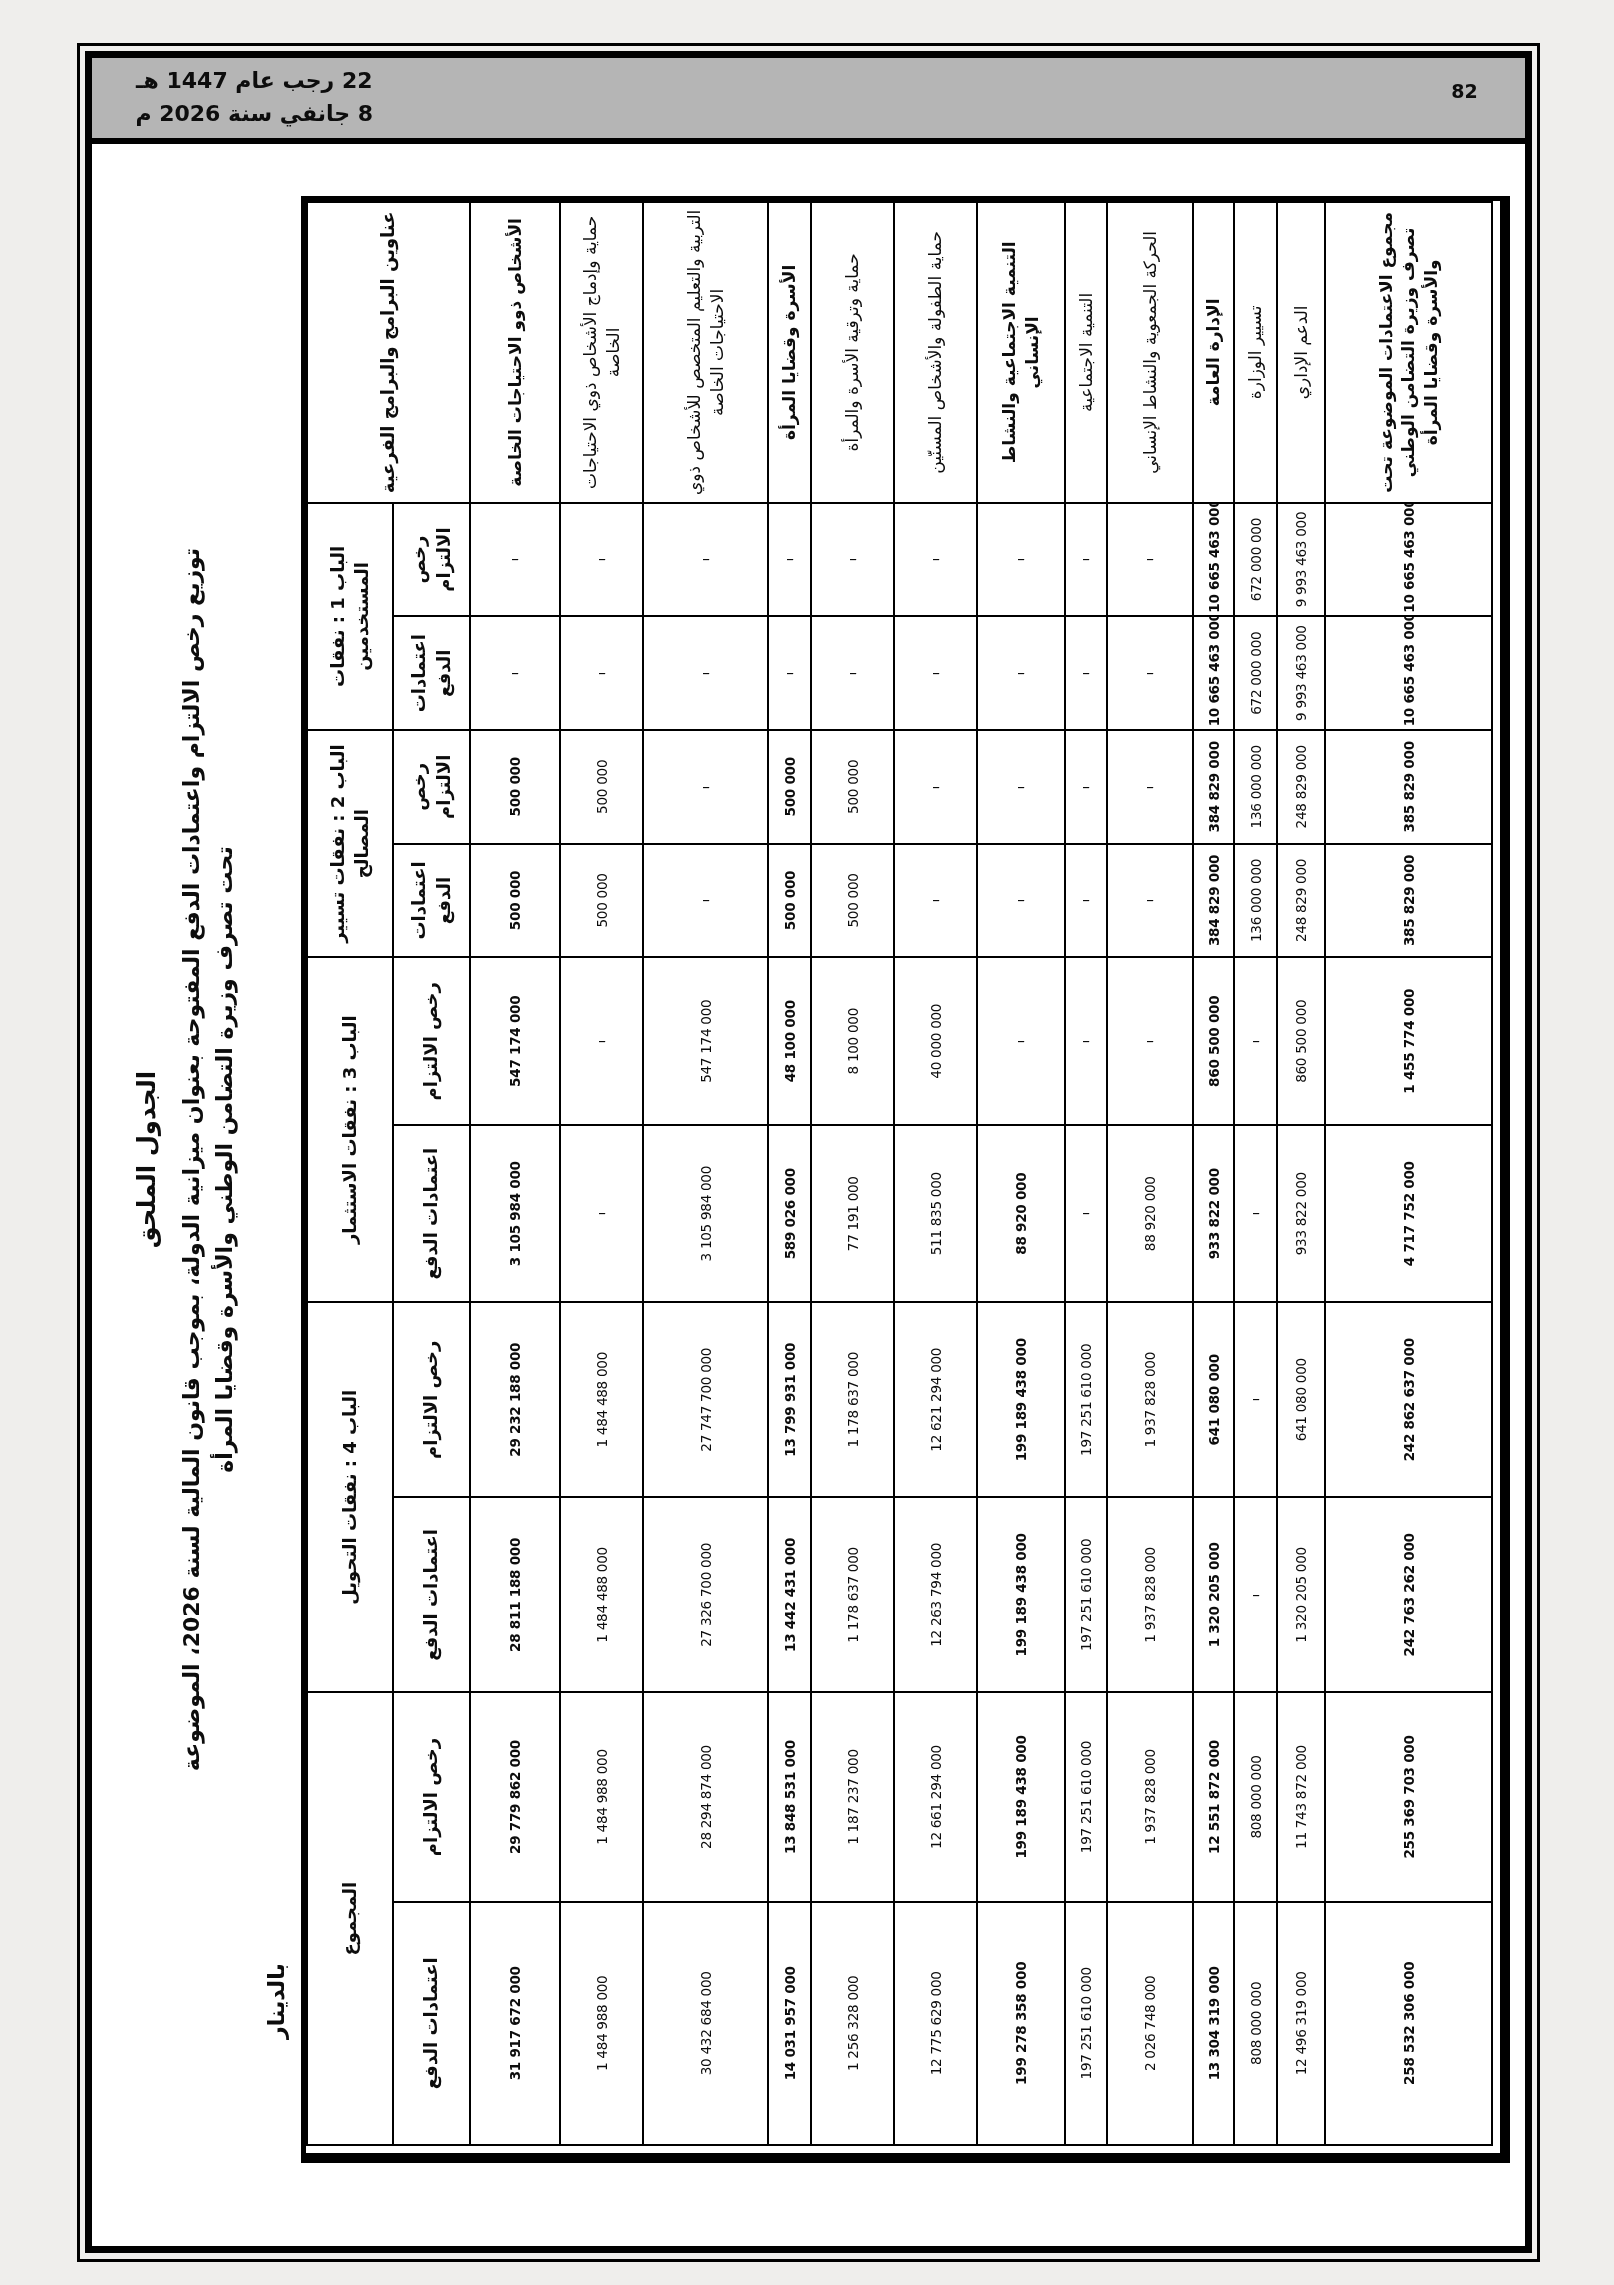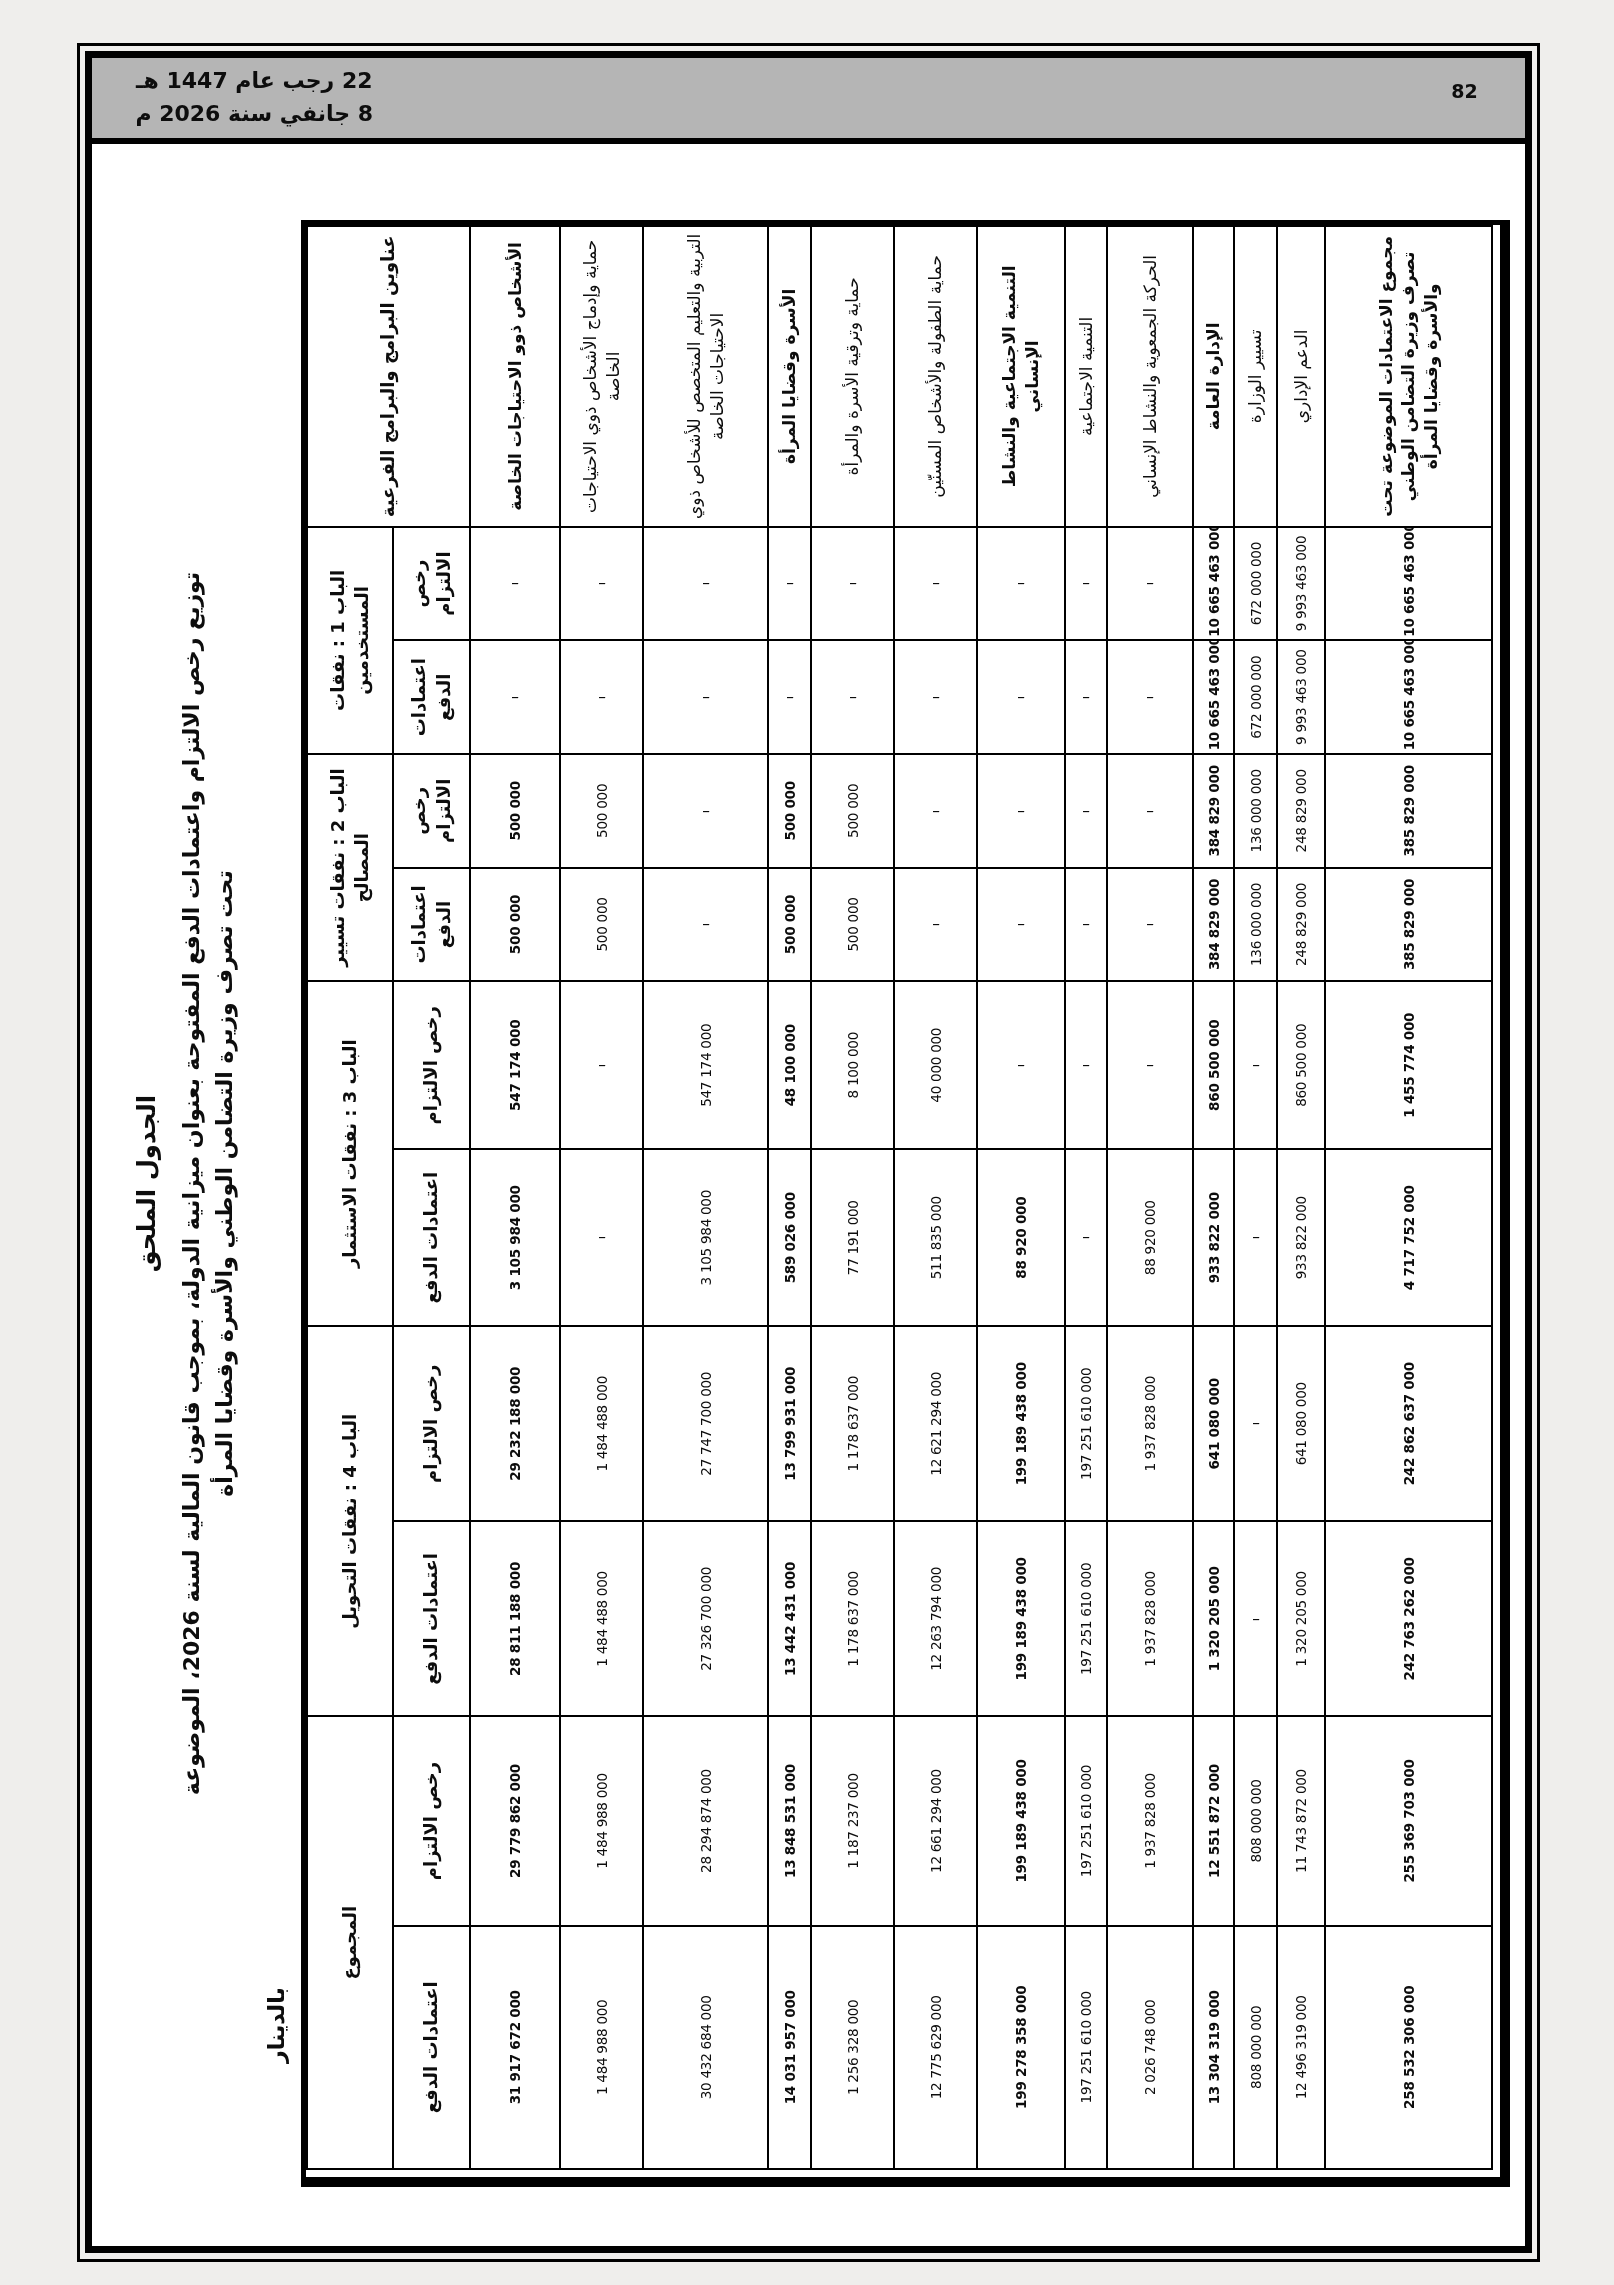--- a/index.html
+++ b/index.html
@@ -1,18 +1,18 @@
 <!DOCTYPE html>
 <html lang="ar" style="font-size:14.5px"><head>
 <meta charset="utf-8">
 <style>
   html,body{margin:0;padding:0;}
   body{width:1615px;height:2285px;background:#efeeec;font-family:"DejaVu Sans",sans-serif;color:#0d0d0d;position:relative;}
   .frame-outer{position:absolute;left:77px;top:43px;right:75px;bottom:23.5px;border:3.6px solid #000;}
-  .frame-inner{position:absolute;inset:5.4px;border:7.2px solid #000;display:flex;flex-direction:column;background:#fff;gap:24px;}
+  .frame-inner{position:absolute;inset:5.4px;border:7.2px solid #000;display:flex;flex-direction:column;background:#fff;}
   
   .mast{height:80px;background:#b5b5b5;border-bottom:6.3px solid #000;position:relative;flex:0 0 auto;}
   .mast .dates{position:absolute;left:43px;top:5.4px;text-align:center;font-weight:700;font-size:22px;line-height:33px;direction:rtl;}
   .mast .jtitle{position:absolute;left:0;right:0;top:22px;text-align:center;font-weight:700;font-size:24.4px;direction:rtl;}
   .mast .pnum{position:absolute;right:47px;top:22px;font-weight:700;font-size:19px;}
   .content{flex:1 1 auto;position:relative;background:#fff;overflow:hidden;}
   
   .rot{position:absolute;left:6.3px;top:0;width:2031px;height:1413px;transform-origin:0 0;
        transform:rotate(-90deg) translateX(-2031px);direction:rtl;}
   .annex-heading{position:absolute;top:33px;left:0;width:100%;text-align:center;font-size:24.4px;font-weight:700;}

